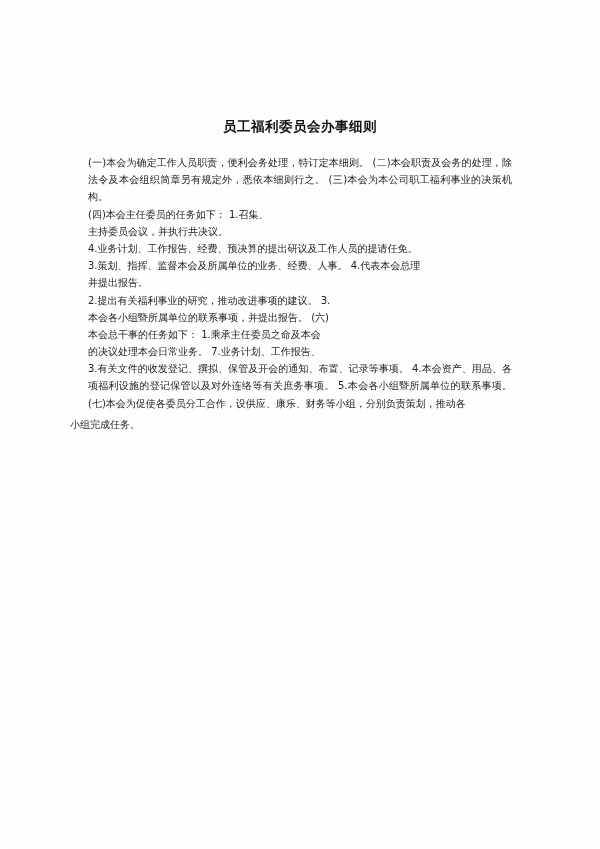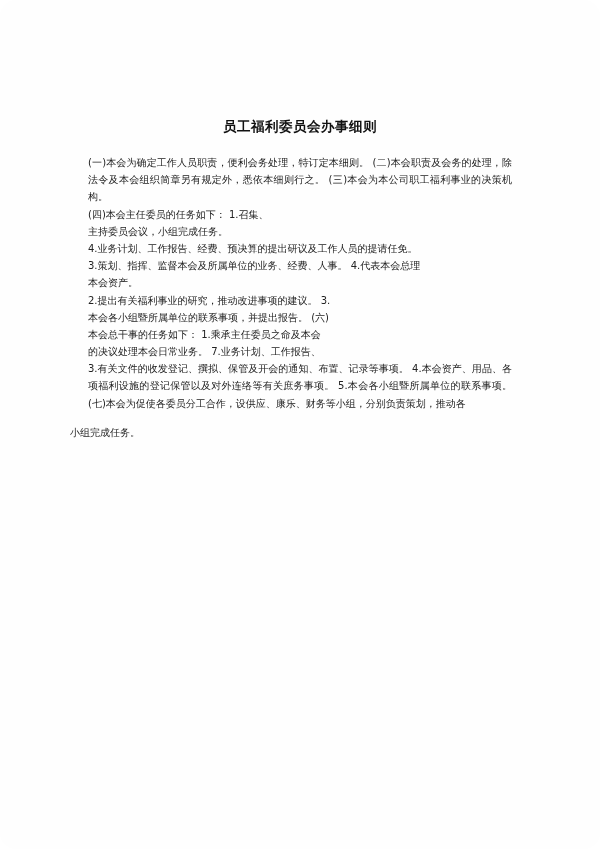--- a/index.html
+++ b/index.html
@@ -38,39 +38,39 @@
     line-height: 1.72;
     color: #222222;
     text-align: justify;
     font-family: "DejaVu Sans", "Liberation Sans", sans-serif;
   }
   .para {
     margin: 0;
     white-space: pre-wrap;
   }
   .outdent {
-    margin: 12px;
+    margin: 4px;
     margin-left: -18px;
     white-space: pre-wrap;
   }
 </style>
 </head>
 <body>
 
 <div class="page">
 
   <h1 class="doc-title">员工福利委员会办事细则</h1>
 
   <div class="body-text">
     <p class="para">(一)本会为确定工作人员职责，便利会务处理，特订定本细则。 (二)本会职责及会务的处理，除法令及本会组织简章另有规定外，悉依本细则行之。 (三)本会为本公司职工福利事业的决策机构。</p>
     <p class="para">(四)本会主任委员的任务如下： 1.召集、</p>
-    <p class="para">主持委员会议，小组完成任务。</p>
+    <p class="para">主持委员会议，并执行共决议。</p>
     <p class="para">4.业务计划、工作报告、经费、预决算的提出研议及工作人员的提请任免。</p>
     <p class="para">3.策划、指挥、监督本会及所属单位的业务、经费、人事。 4.代表本会总理</p>
-    <p class="para">本会资产。</p>
+    <p class="para">并提出报告。</p>
     <p class="para">2.提出有关福利事业的研究，推动改进事项的建议。 3.</p>
     <p class="para">本会各小组暨所属单位的联系事项，并提出报告。 (六)</p>
     <p class="para">本会总干事的任务如下： 1.乘承主任委员之命及本会</p>
     <p class="para">的决议处理本会日常业务。 7.业务计划、工作报告、</p>
     <p class="para">3.有关文件的收发登记、撰拟、保管及开会的通知、布置、记录等事项。 4.本会资产、用品、各项福利设施的登记保管以及对外连络等有关庶务事项。 5.本会各小组暨所属单位的联系事项。 (七)本会为促使各委员分工合作，设供应、康乐、财务等小组，分别负责策划，推动各</p>
     <p class="outdent">小组完成任务。</p>
   </div>
 
 </div>
 

